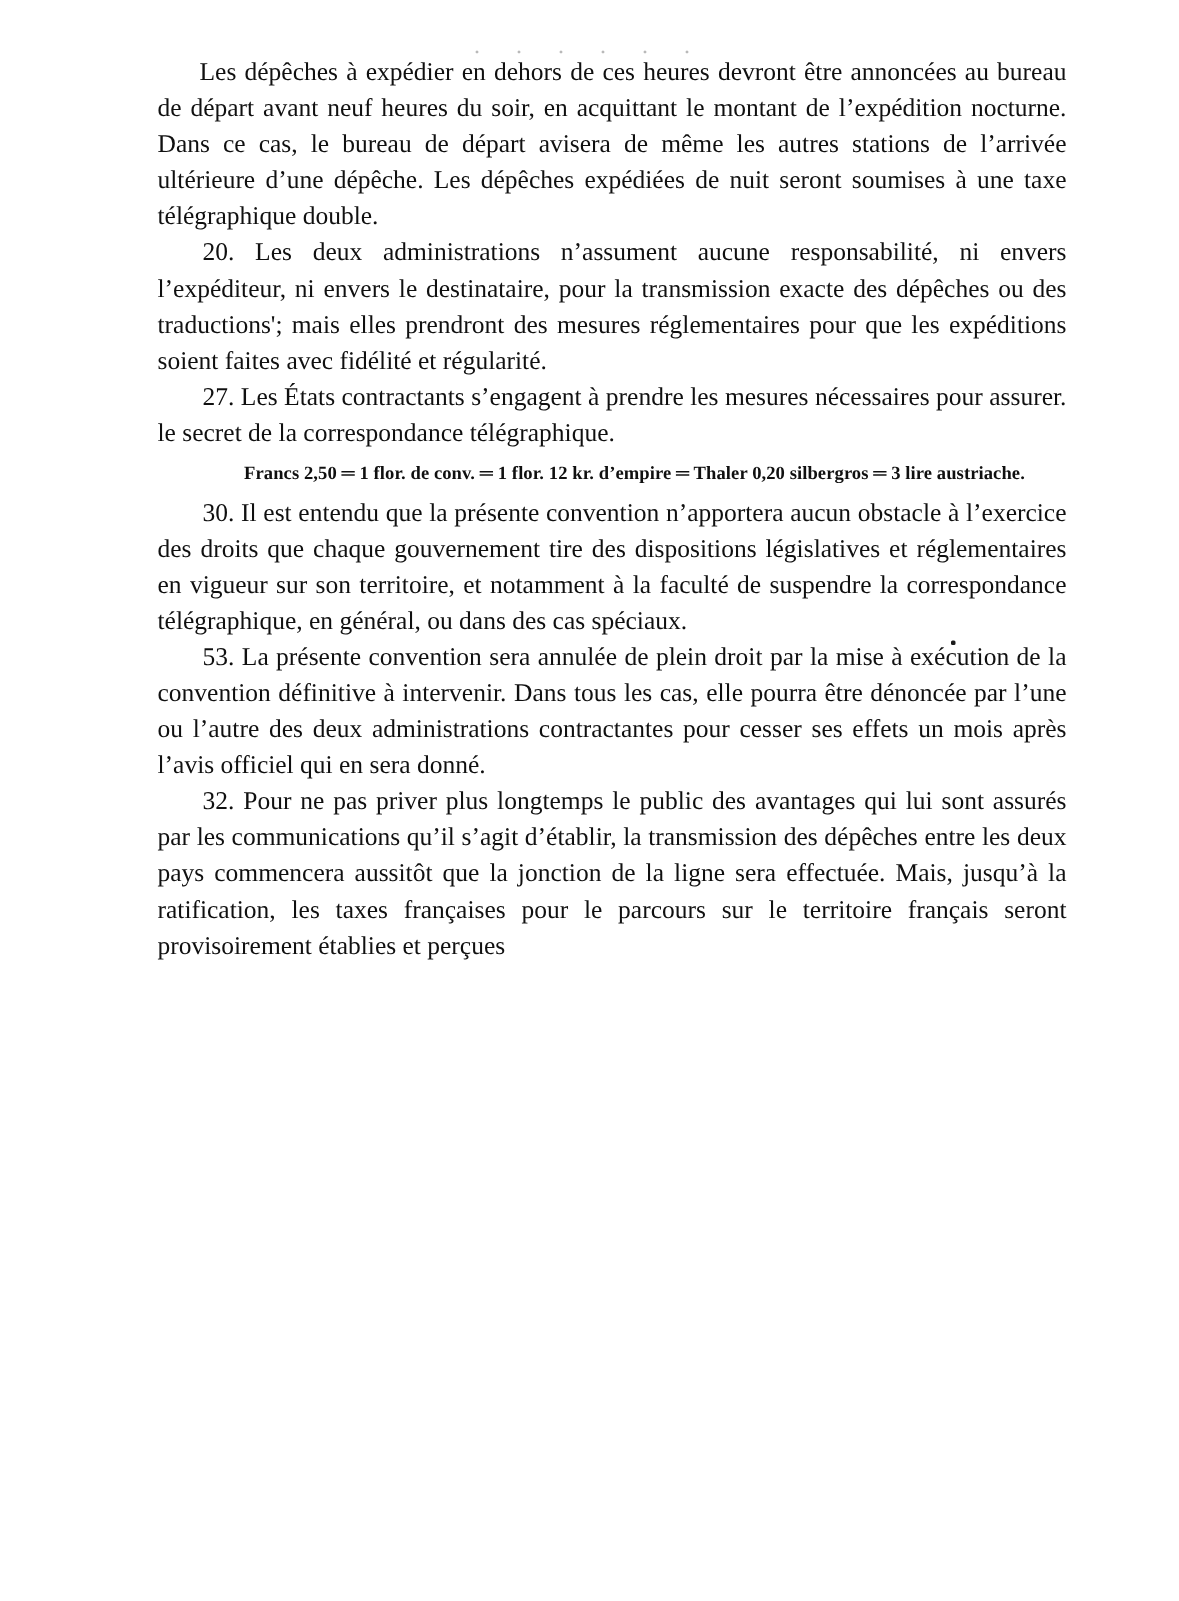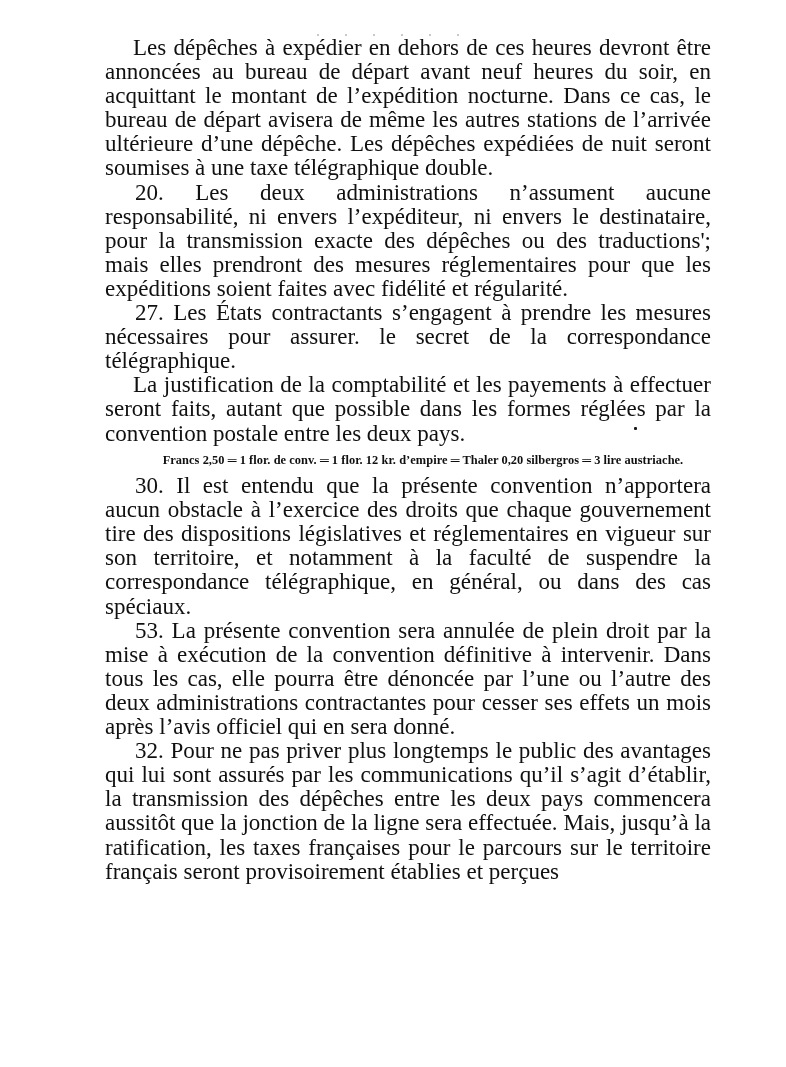--- a/index.html
+++ b/index.html
@@ -37,21 +37,21 @@
     position: absolute;
     top: 36px;
     left: 105px;
     width: 606px;
   }
 
   .para {
     margin: 0;
     text-align: justify;
     text-justify: inter-word;
-    font-size: 23px;
+    font-size: 17px;
     line-height: 24.1px;
     text-indent: 28px;
     -webkit-font-smoothing: none;
   }
 
   
   .para.article {
     text-indent: 30px;
   }
 
@@ -83,21 +83,20 @@
 
 <div class="page">
 
   <p class="para">Les dépêches à expédier en dehors de ces heures devront être annoncées au bureau de départ avant neuf heures du soir, en acquittant le montant de l’expédition nocturne. Dans ce cas, le bureau de départ avisera de même les autres stations de l’arrivée ultérieure d’une dépêche. Les dépêches expédiées de nuit seront soumises à une taxe télégraphique double.</p>
 
   <p class="para article">20. Les deux administrations n’assument aucune responsabilité, ni envers l’expéditeur, ni envers le destinataire, pour la transmission exacte des dépêches ou des traductions'; mais elles prendront des mesures réglementaires pour que les expéditions soient faites avec fidélité et régularité.</p>
 
   <p class="para article">27. Les États contractants s’engagent à prendre les mesures nécessaires pour assurer. le secret de la correspondance télégraphique.</p>
 
 
-  <p class="para">La justification de la comptabilité et les payements à effectuer seront faits, autant que possible dans les formes réglées par la convention postale entre les deux pays.</p>
 
 
   <p class="small-print">Francs 2,50 ═ 1 flor. de conv. ═ 1 flor. 12 kr. d’empire ═ Thaler 0,20 silbergros ═ 3 lire austriache.</p>
 
   <p class="para article">30. Il est entendu que la présente convention n’apportera aucun obstacle à l’exercice des droits que chaque gouvernement tire des dispositions législatives et réglementaires en vigueur sur son territoire, et notamment à la faculté de suspendre la correspondance télégraphique, en général, ou dans des cas spéciaux.</p>
 
   <p class="para article">53. La présente convention sera annulée de plein droit par la mise à exécution de la convention définitive à intervenir. Dans tous les cas, elle pourra être dénoncée par l’une ou l’autre des deux administrations contractantes pour cesser ses effets un mois après l’avis officiel qui en sera donné.</p>
 
   <p class="para article">32. Pour ne pas priver plus longtemps le public des avantages qui lui sont assurés par les communications qu’il s’agit d’établir, la transmission des dépêches entre les deux pays commencera aussitôt que la jonction de la ligne sera effectuée. Mais, jusqu’à la ratification, les taxes françaises pour le parcours sur le territoire français seront provisoirement établies et perçues</p>
 

